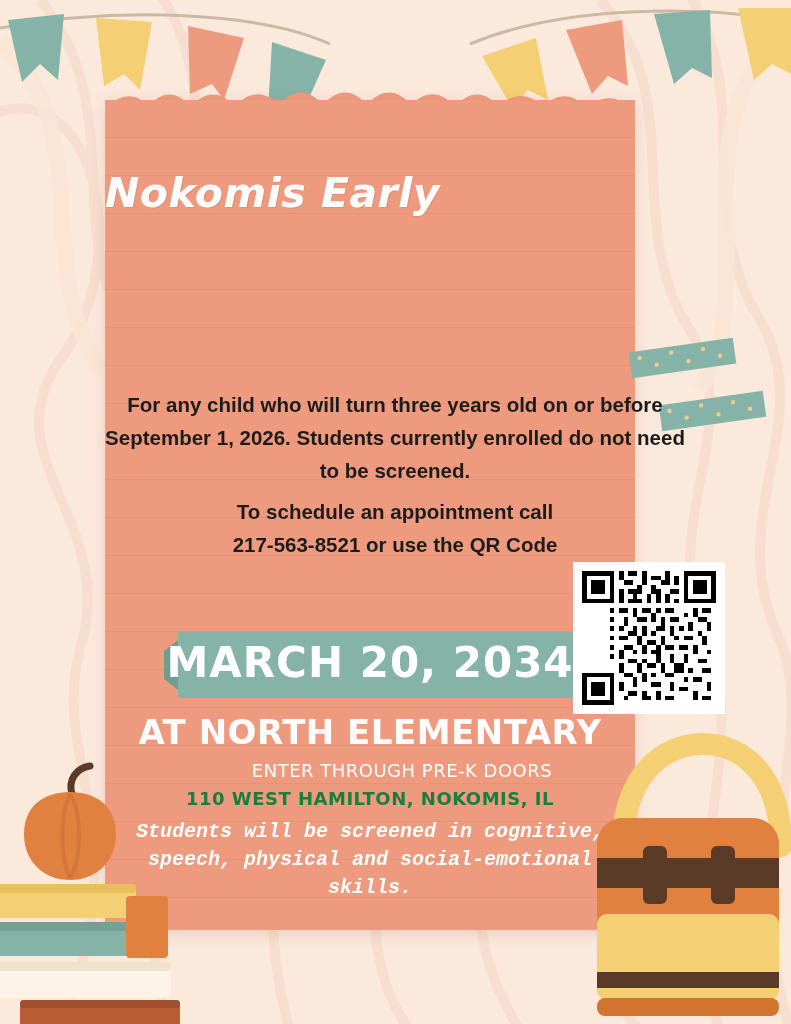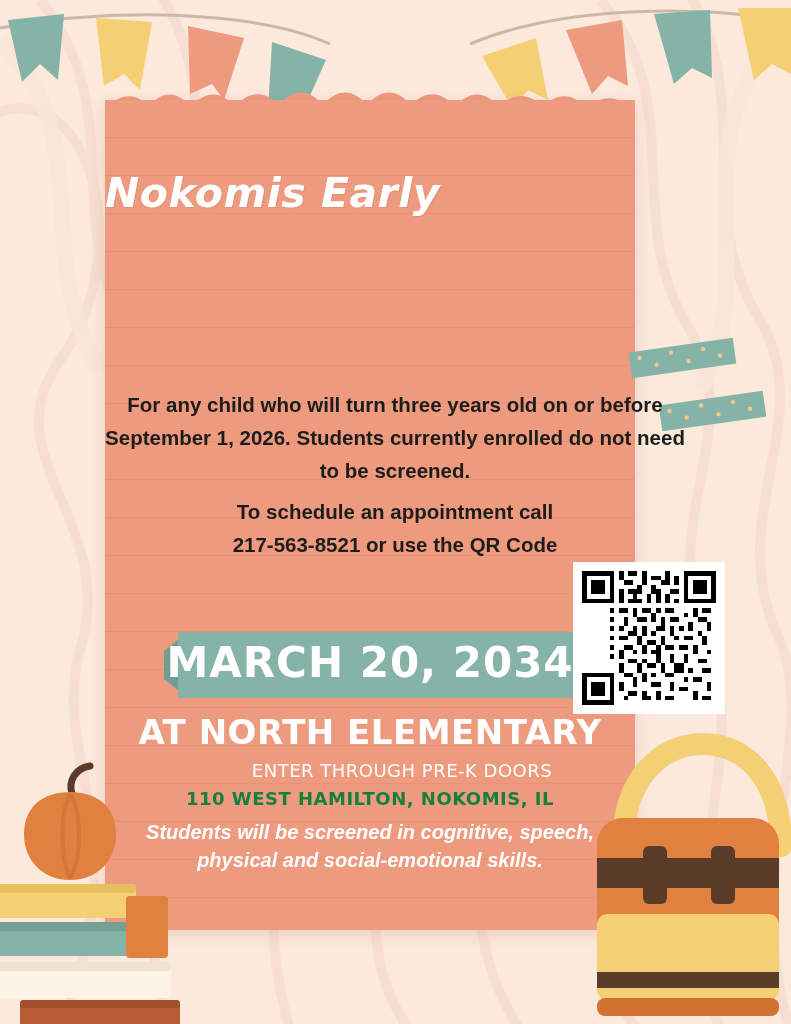--- a/index.html
+++ b/index.html
@@ -157,21 +157,21 @@
     font-size: 18px;
     letter-spacing: 0.5px;
   }
   .skills {
     position: absolute;
     left: 125px;
     top: 818px;
     width: 490px;
     text-align: center;
     color: #ffffff;
-    font-family: Liberation Sans, sans-serif;
+    font-family: Liberation Mono, monospace;
     font-style: italic;
     font-weight: bold;
     font-size: 20px;
     line-height: 28px;
   }
 
   
   .tape {
     position: absolute;
     background: #86b3a8;

